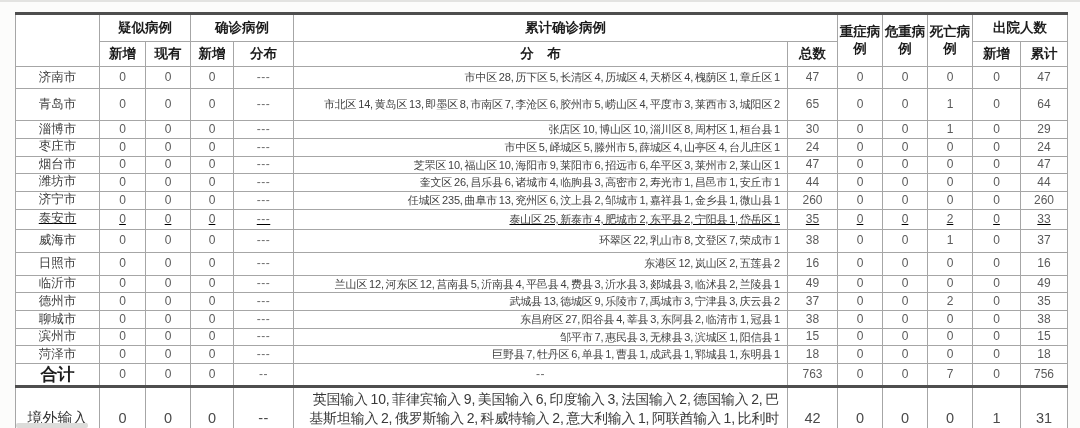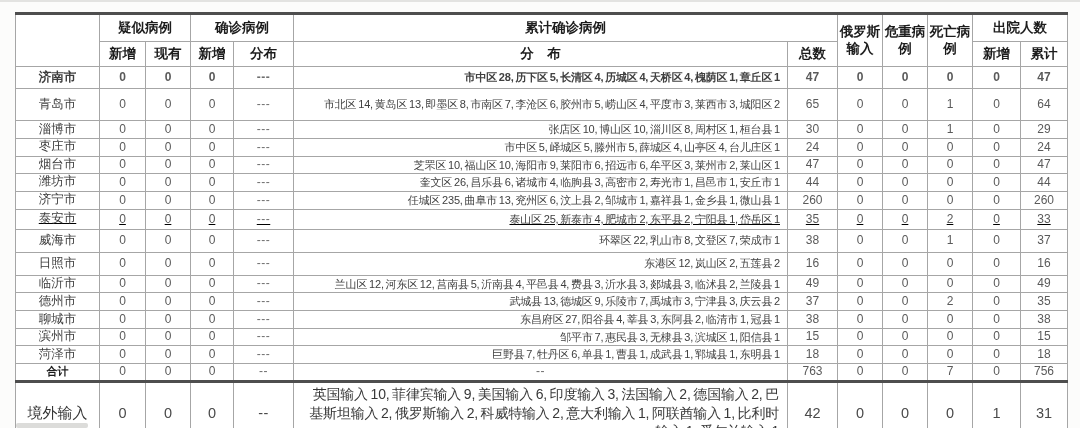--- a/index.html
+++ b/index.html
@@ -57,32 +57,32 @@
   td.dist{
     text-align:right;
     padding:1px 7px;
     font-size:11px;
     color:#404040;
     letter-spacing:-0.2px;
     word-spacing:-1px;
     line-height:1.32;
   }
   
-  tbody tr:nth-child(1){height:22px;font-weight:bold;}
+  tbody tr:nth-child(1){height:22px;}
   tbody tr:nth-child(2){height:32px;}
   tbody tr:nth-child(3){height:18px;}
   tbody tr:nth-child(4),tbody tr:nth-child(5),tbody tr:nth-child(6){height:17px;}
   tbody tr:nth-child(7){height:18px;}
   tbody tr:nth-child(8){height:20px;text-decoration:underline;}
   tbody tr:nth-child(9),tbody tr:nth-child(10){height:23px;}
   tbody tr:nth-child(11){height:16px;}
   tbody tr:nth-child(12){height:18px;}
   tbody tr:nth-child(13),tbody tr:nth-child(14),tbody tr:nth-child(15){height:17px;}
   tbody tr:nth-child(16){height:18px;}
-  tbody tr.total-row td.city{font-weight:bold;color:#1c1c1c;font-size:11px;}
+  tbody tr.total-row td.city{font-weight:bold;color:#1c1c1c;font-size:17px;}
   tbody tr.overseas-row{height:54px;}
   tbody tr.overseas-row td{font-size:14.5px;color:#4a4a4a;border-top:3px solid #4e4e4e;}
   tbody tr.overseas-row td.city{font-size:15px;color:#353535;}
   tbody tr.overseas-row td.dist{
     font-size:14px;color:#383838;line-height:1.35;
     letter-spacing:-0.2px;word-spacing:-1px;padding:2px 8px;
   }
 </style>
 </head>
 <body>
@@ -104,21 +104,21 @@
       <col style="width:45px">
         <col style="width:48px">
         <col style="width:47px">
     </colgroup>
     <thead>
       <tr>
         <th rowspan="2"></th>
         <th colspan="2">疑似病例</th>
         <th colspan="2">确诊病例</th>
         <th colspan="2">累计确诊病例</th>
-        <th rowspan="2">俄罗斯输入</th>
+        <th rowspan="2">重症病例</th>
         <th rowspan="2">危重病例</th>
         <th rowspan="2">死亡病例</th>
         <th colspan="2">出院人数</th>
       </tr>
       <tr>
         <th>新增</th>
         <th>现有</th>
         <th>新增</th>
         <th>分布</th>
         <th>分　布</th>

